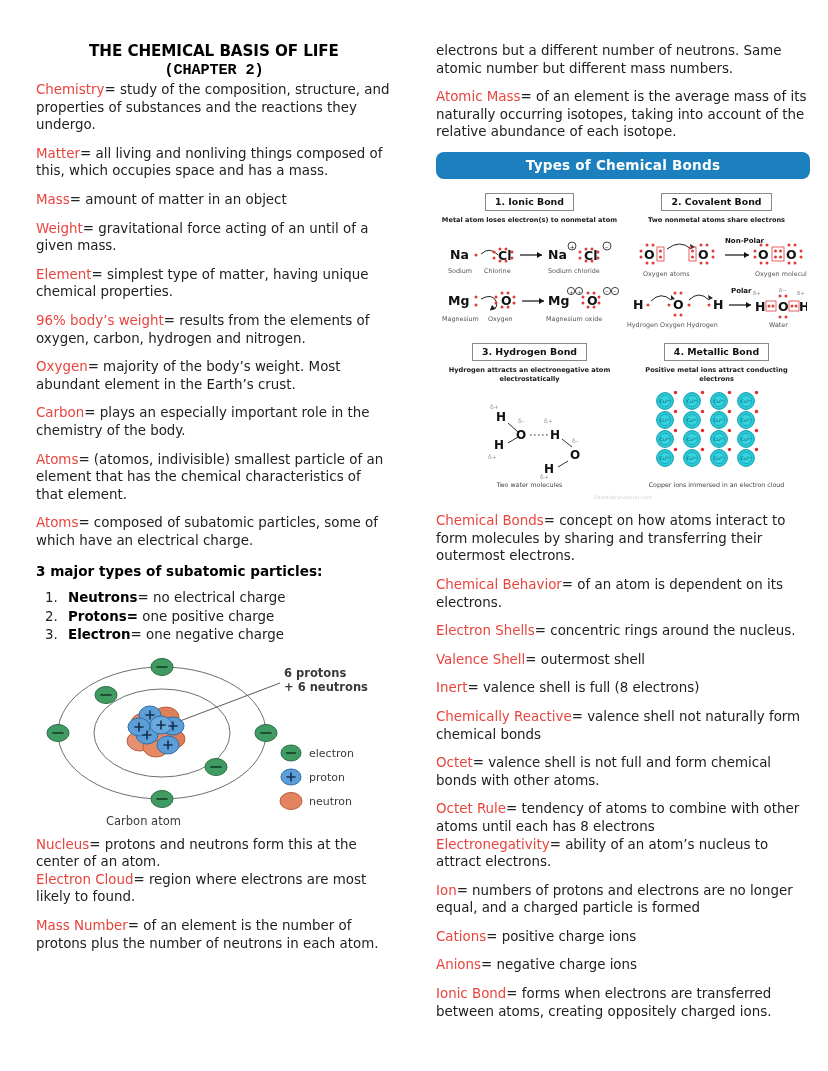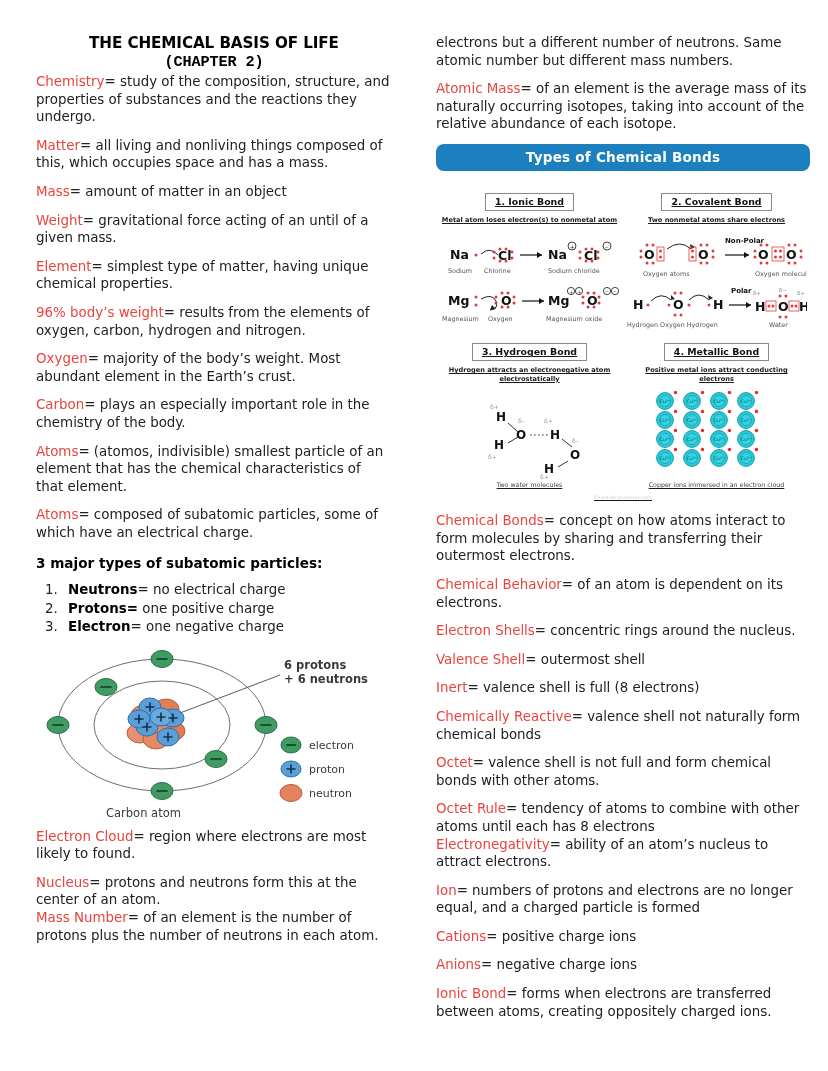--- a/index.html
+++ b/index.html
@@ -3,21 +3,21 @@
 <meta charset="utf-8">
 <style>
   html,body{margin:0;padding:0;background:#ffffff;}
   body{
     width:828px;height:1071px;
     font-family:"DejaVu Sans","Liberation Sans",sans-serif;
     color:#1a1a1a;
     -webkit-font-smoothing:antialiased;
   }
   .page{position:relative;width:828px;height:1071px;background:#fff;overflow:hidden;}
-  .cols{position:absolute;left:0;top:0;width:828px;height:873px;}
+  .cols{position:absolute;left:0;top:8px;width:828px;height:873px;}
   .col{position:absolute;top:34px;}
   .col-left{left:36px;width:356px;}
   .col-right{left:436px;width:374px;}
 
   h1.title{
     font-size:15.2px;font-weight:bold;text-align:center;
     margin:0 0 1px 0;line-height:19px;letter-spacing:-0.1px;color:#000;
   }
   h1.title .l2{display:block;font-family:Liberation Mono, monospace;}
 
@@ -45,23 +45,22 @@
   .atom-fig{position:relative;width:340px;height:175px;margin:10px 0 6px 8px;}
   .atom-fig svg{display:block;}
 
   
   .bonds-banner{
     background:#1b80bd;color:#ffffff;font-weight:bold;
     font-size:13.6px;text-align:center;letter-spacing:.2px;
     padding:5px 0 6px 0;margin:6px 0 0 0;border-radius:8px;
   }
   .bonds-box{
-    border:0;background:#fff;padding:4px 0 2px 0;margin:12px 0 10px 0;
+    border:0;background:#fff;padding:4px 0 2px 0;margin:4px 0 10px 0;
     width:374px;
-    text-decoration:underline;
   }
   .bond-row{display:flex;}
   .bond-cell{width:187px;box-sizing:border-box;padding:6px 2px 4px 2px;}
   .bond-title{
     display:block;margin:0 auto 5px auto;width:max-content;
     border:1px solid #8a8a8a;background:#fff;
     font-size:9.4px;font-weight:bold;color:#111;
     padding:2.5px 9px 3px 9px;line-height:11px;text-align:center;
   }
   .bond-sub{
@@ -187,22 +186,22 @@
 
             <ellipse cx="247" cy="146" rx="11" ry="8.5" fill="#e3835f" stroke="#b65f3e" stroke-width="1"></ellipse>
             <text id="lg2" x="265" y="150" font-family="DejaVu Sans, sans-serif" font-size="11" fill="#3a3a3a">neutron</text>
           </g>
 
           <text id="atomcap" x="62" y="170" font-family="DejaVu Sans, sans-serif" font-size="11.5" fill="#3a3a3a">Carbon atom</text>
         </svg>
       </div>
 
       <div id="left-entries-after">
+          <p class="entry tight"><span class="term">Nucleus</span><span>= protons and neutrons form this at the center of an atom.</span></p>
           <p class="entry"><span class="term">Electron Cloud</span><span>= region where electrons are most likely to found.</span></p>
-          <p class="entry tight"><span class="term">Nucleus</span><span>= protons and neutrons form this at the center of an atom.</span></p>
           <p class="entry"><span class="term">Mass Number</span><span>= of an element is the number of protons plus the number of neutrons in each atom.</span></p>
         </div>
     </div>
 
     <div class="col col-right">
 
       <p class="entry">electrons but a different number of neutrons. Same atomic number but different mass numbers.</p>
 
       <div id="right-entries-top">
           <p class="entry"><span class="term">Atomic Mass</span><span>= of an element is the average mass of its naturally occurring isotopes, taking into account of the relative abundance of each isotope.</span></p>

